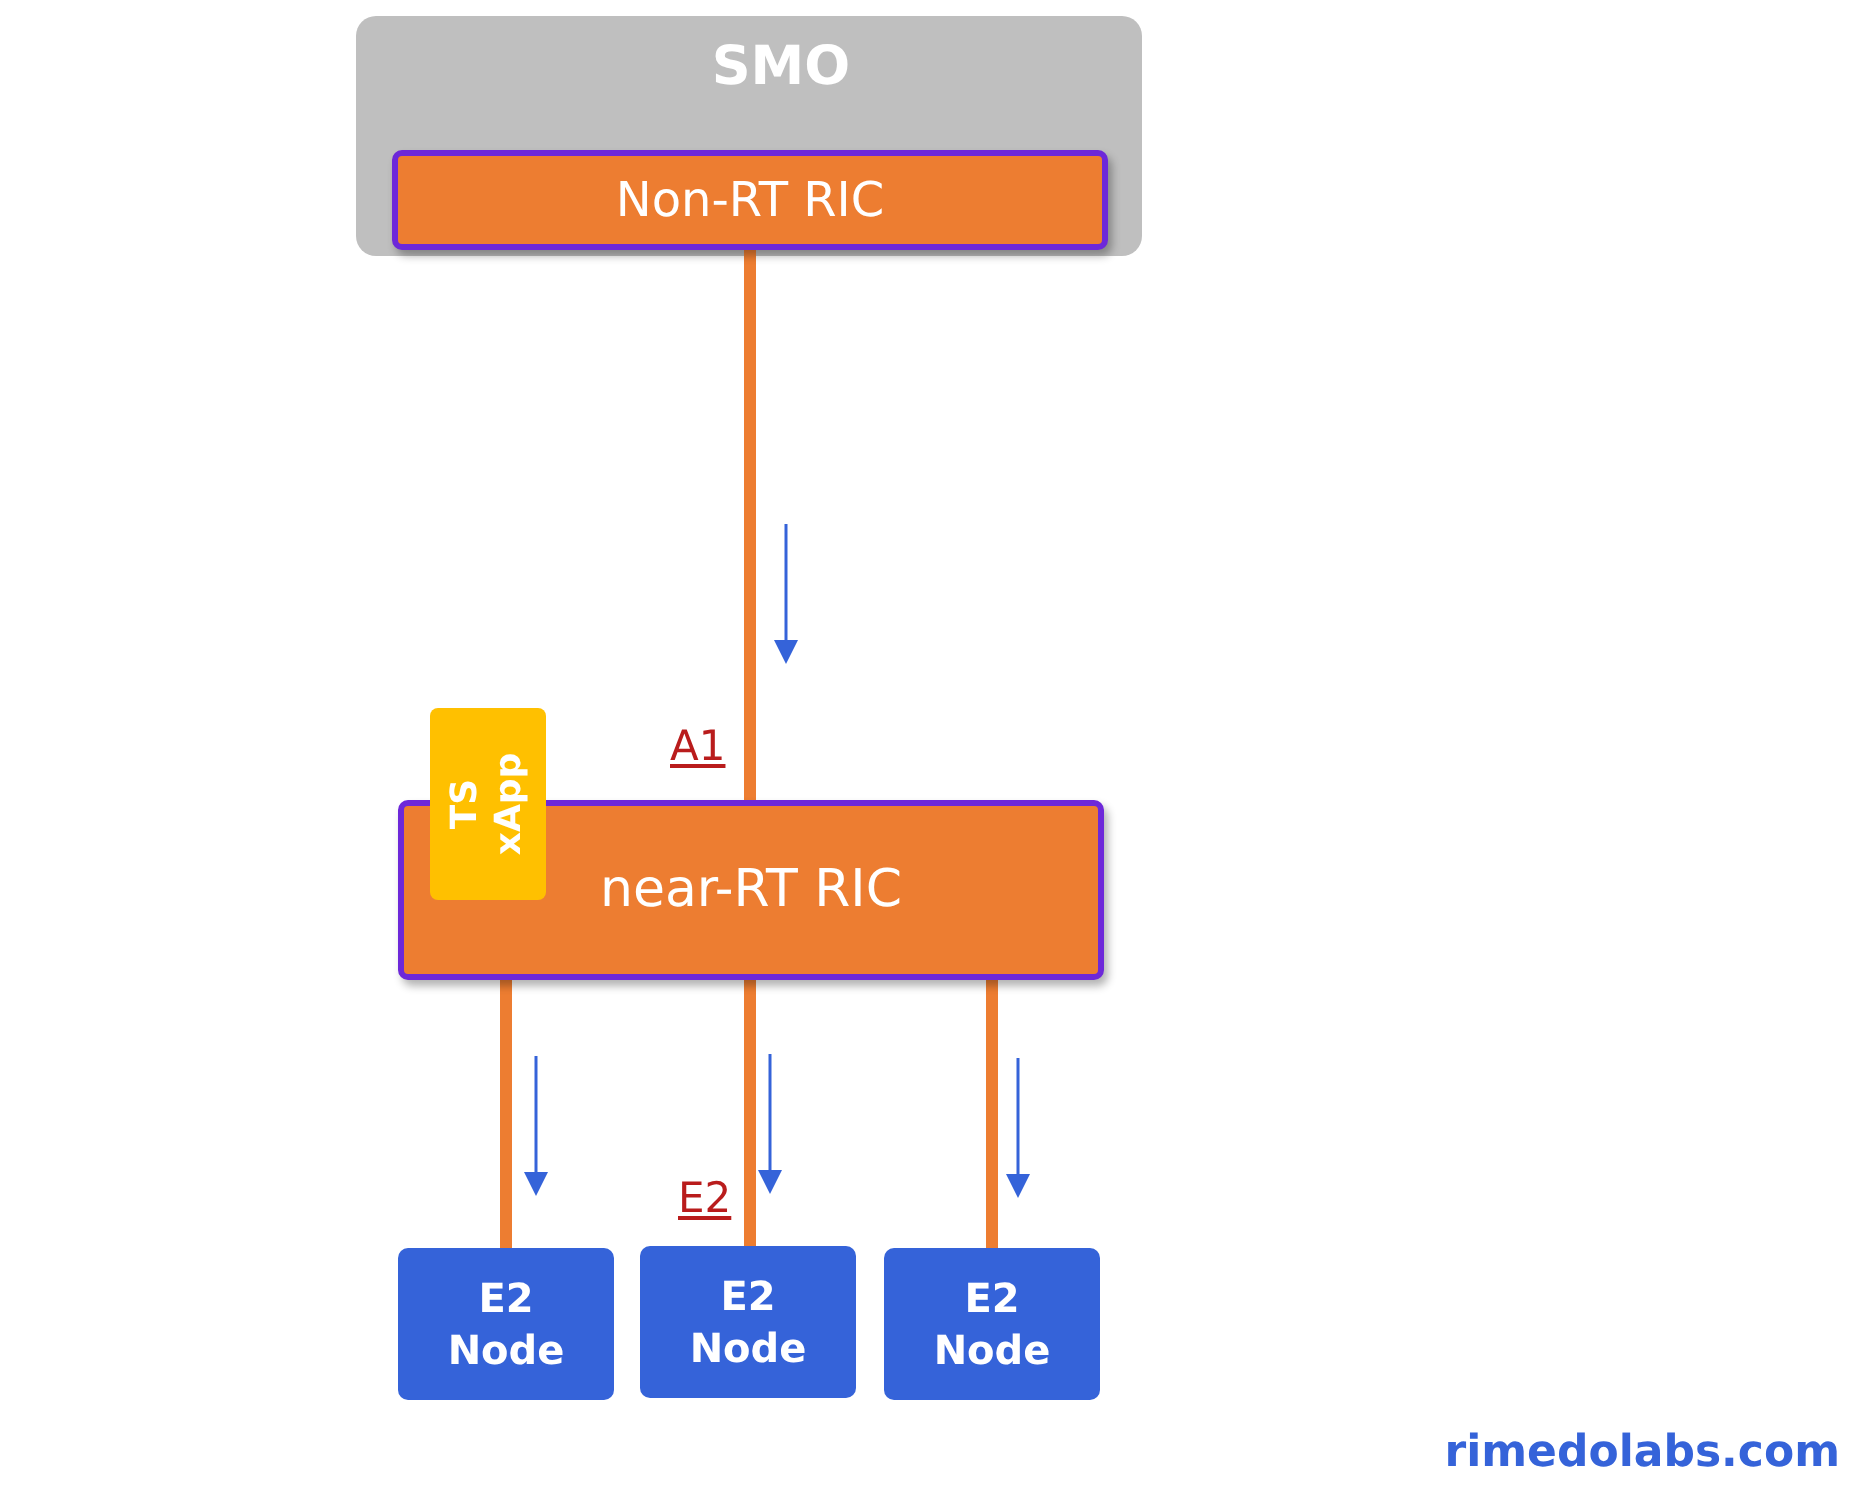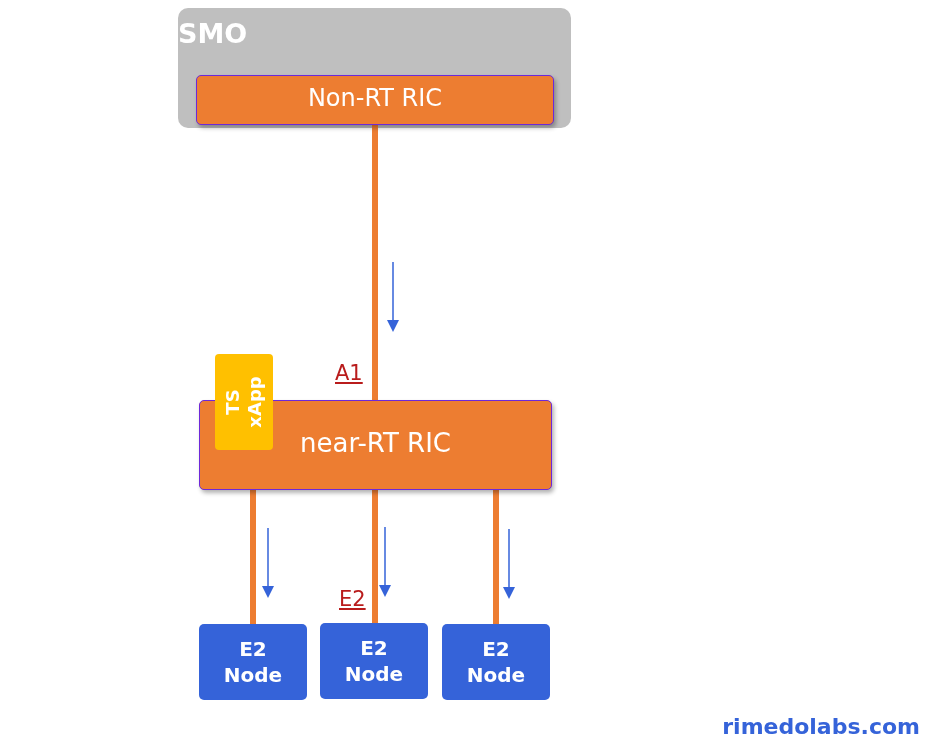--- a/index.html
+++ b/index.html
@@ -1,23 +1,23 @@
 <!DOCTYPE html>
 <html><head>
 <meta charset="utf-8">
 <style>
   html, body { margin: 0; padding: 0; background: #ffffff; }
   body { width: 925px; height: 745px; position: relative; overflow: hidden;
          font-family: "DejaVu Sans", sans-serif; }
   .abs { position: absolute; }
   .smo { left: 178px; top: 8px; width: 393px; height: 120px; background: #bfbfbf;
          border-radius: 10px; }
-  .smo-title { left: 178px; top: 18px; width: 425px; color: #fff;
+  .smo-title { left: 178px; top: 18px; width: 425px; text-align: center; color: #fff;
                font-weight: bold; font-size: 27px; }
-  .box-orange { background: #ed7d31; border: 1px solid #6d28d9; border-radius: 5px;
+  .box-orange { background: #ed7d31; border: 3px solid #6d28d9; border-radius: 5px;
                 box-shadow: 2px 3px 4px rgba(0,0,0,0.3); color: #fff; text-align: center;
                 box-sizing: border-box; }
   .nonrt { left: 196px; top: 75px; width: 358px; height: 50px; font-size: 24px; line-height: 44px; }
   .nearrt { left: 199px; top: 400px; width: 353px; height: 90px; font-size: 26px; line-height: 84px; }
   .xapp { left: 215px; top: 354px; width: 58px; height: 96px; background: #ffc000;
           border-radius: 4px; }
   .xapp-text { position: absolute; left: 50%; top: 50%; transform: translate(-50%,-50%) rotate(-90deg);
                color: #fff; font-weight: bold; font-size: 18px; line-height: 22px;
                text-align: center; white-space: nowrap; }
   .vline { width: 6px; background: #ed7d31; }

